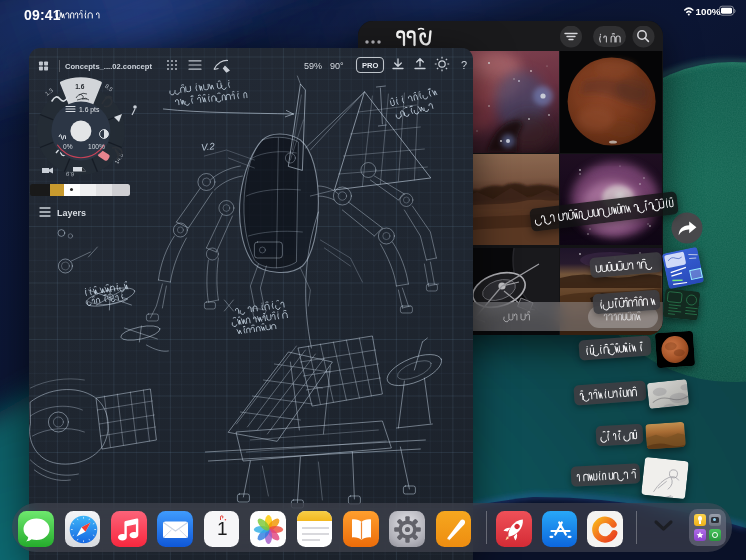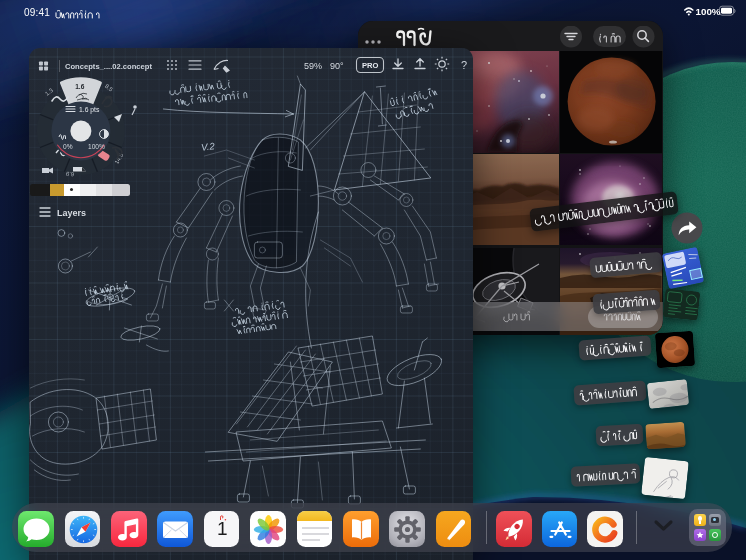--- a/index.html
+++ b/index.html
@@ -49,21 +49,21 @@
 <rect x="-120" y="-55" width="540" height="100" fill="url(#streak)" filter="url(#blurA)" transform="rotate(-20 140 40)"></rect>
       <rect x="-60" y="30" width="400" height="46" fill="url(#streak)" opacity="0.5" filter="url(#blurA)" transform="rotate(-20 120 60)"></rect>
 <rect x="240" y="-36" width="430" height="56" fill="url(#streak)" opacity="0.5" filter="url(#blurA)" transform="rotate(-16 450 0)"></rect>
 <ellipse cx="480" cy="770" rx="720" ry="480" fill="url(#teal2)" filter="url(#softedge)"></ellipse>
 <circle cx="732" cy="222" r="160" fill="url(#ball)"></circle>
 <circle cx="732" cy="222" r="160" fill="#2f8f75" filter="url(#noise)" opacity="0.45"></circle>
 <path d="M578,280 A160,160 0 0 1 732,62 A160,160 0 0 1 886,260" fill="none" stroke="#49ab8e" stroke-width="2" opacity="0.95" filter="url(#blurB)"></path>
 <path d="M300,560 A733,733 0 0 1 533,497 A733,733 0 0 1 746,528 L746,560 Z" fill="#0a1128"></path>
 <path d="M330,552 A733,733 0 0 1 533,496 A733,733 0 0 1 746,527" fill="none" stroke="#3a74e8" stroke-width="2.2" opacity="0.9" filter="url(#blurB)"></path>
 </svg>
-<div class="abs" style="left:24px;top:7px;color:#fff;font-size:10px;font-weight:normal;letter-spacing:0.2px">09:41</div>
+<div class="abs" style="left:24px;top:7px;color:#fff;font-size:14px;font-weight:bold;letter-spacing:0.2px">09:41</div>
 <svg style="position:absolute;left:56px;top:8px;overflow:visible" width="48" height="13" viewBox="0 -3 48 13">
       <path d="M0.0,1.8 L0.0,5.5 Q0.0,7.0 2.2,7.0 Q4.3,7.0 4.3,5.5 L4.3,1.8 M1.4,-0.2 Q2.6,-1.0 3.8,-0.2 M5.3,1.8 L6.4,7.0 L7.4,2.8 L8.3,7.0 M12.8,7.0 L12.8,3.2 Q12.8,1.8 11.2,1.8 Q9.6,1.8 9.8,3.5 M14.6,7.0 L14.6,3.8 Q14.6,1.8 16.2,1.8 Q17.8,1.8 17.8,3.8 L17.8,7.0 M21.7,7.0 L21.7,3.2 Q21.7,1.8 20.4,1.8 Q19.0,1.8 19.2,3.5 M26.0,7.0 L26.0,3.2 Q26.0,1.8 24.7,1.8 Q23.4,1.8 23.6,3.5 M24.5,-0.2 Q25.4,-1.0 26.3,-0.2 M29.6,7.0 Q28.4,4.2 29.6,1.8 M29.6,0.1 L29.8,0.1 M32.1,7.0 L32.1,3.8 Q32.1,1.8 34.2,1.8 Q36.3,1.8 36.3,3.8 L36.3,7.0 M43.0,7.0 L43.0,3.2 Q43.0,1.8 41.6,1.8 Q40.2,1.8 40.4,3.5" fill="none" stroke="#ffffff" stroke-width="1.0" stroke-linecap="round"></path>
     </svg>
 <svg class="abs" style="left:683px;top:4px" width="58" height="14" viewBox="0 0 58 14">
 <g stroke="#fff" fill="none" stroke-linecap="round">
 <path d="M1.8,6.0 Q5.8,2.4 9.8,6.0" stroke-width="1.6"></path>
 <path d="M3.8,8.3 Q5.8,6.5 7.8,8.3" stroke-width="1.6"></path>
 <circle cx="5.8" cy="10.5" r="1.05" fill="#fff" stroke="none"></circle>
 </g>
 <text x="12.5" y="10.6" fill="#fff" font-size="9.8" font-weight="bold" font-family="Liberation Sans">100%</text>

